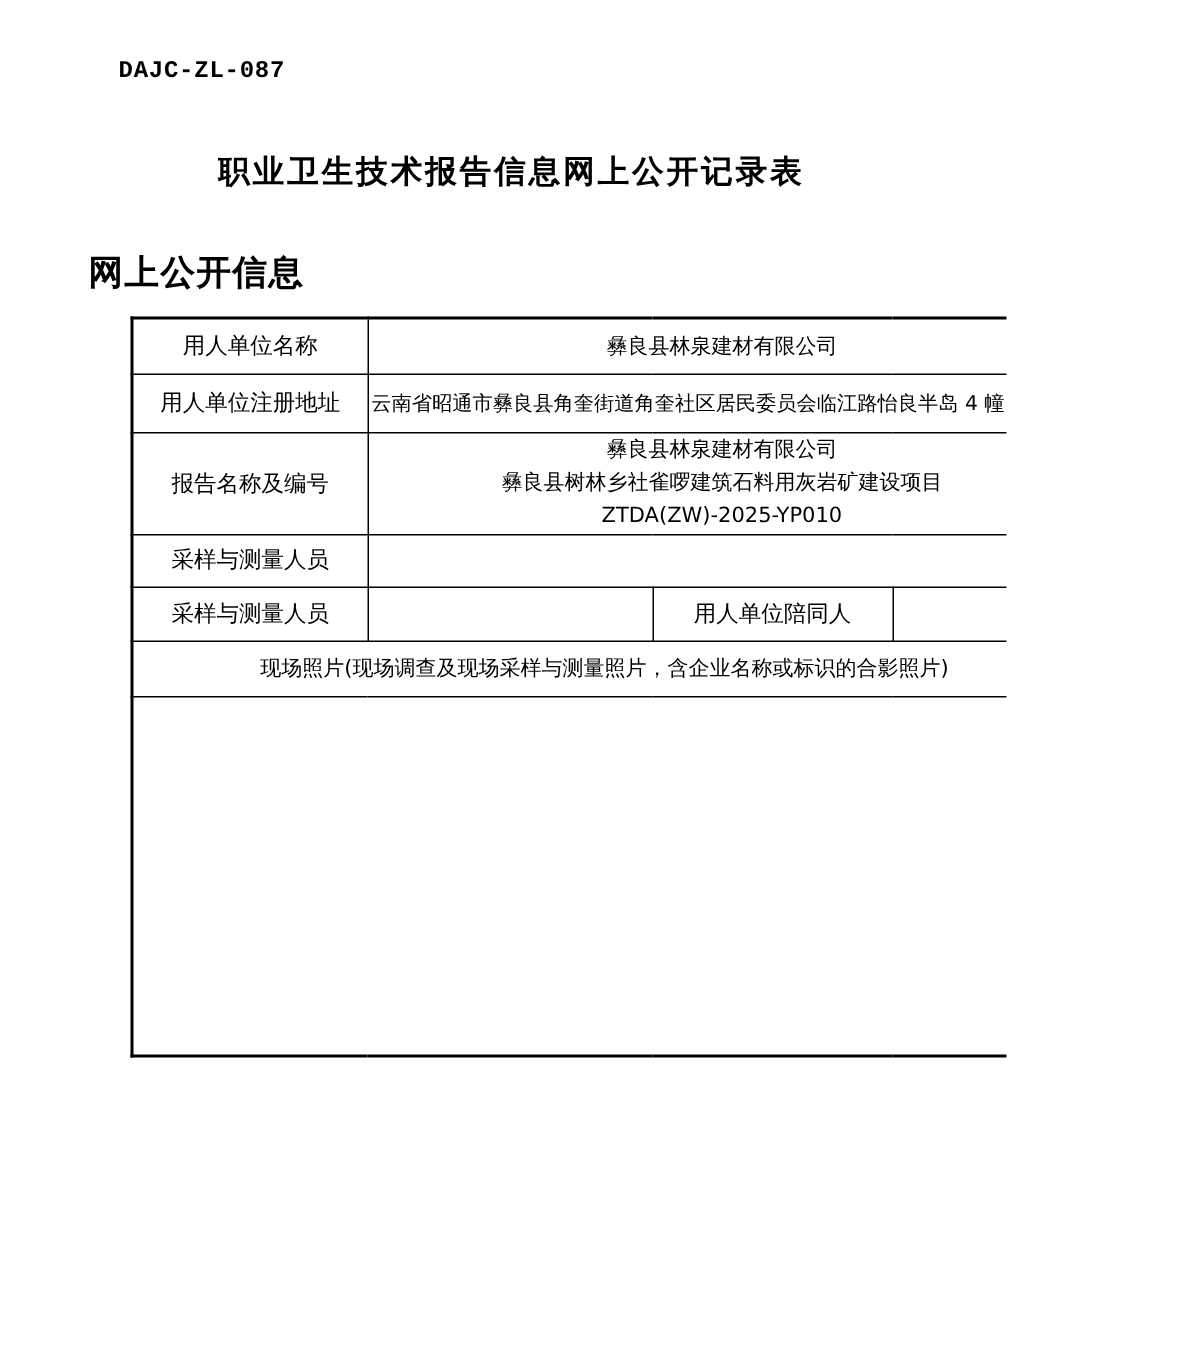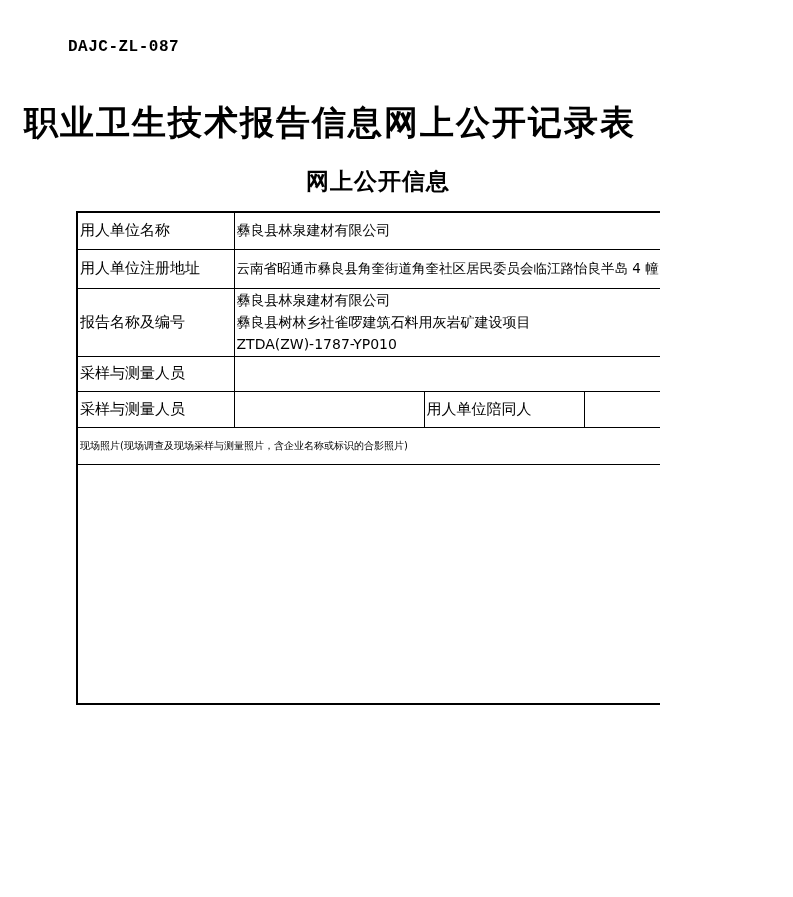--- a/index.html
+++ b/index.html
@@ -8,79 +8,80 @@
     background: #ffffff;
   }
   .page {
     position: relative;
     width: 660px;
     height: 897px;
     background: #ffffff;
     font-family: "DejaVu Sans", sans-serif;
     color: #000000;
     overflow: hidden;
+    margin-left: 11px;
   }
   .doc-code {
     position: absolute;
     left: 68px;
     top: 38px;
     font-family: "Liberation Mono", "DejaVu Sans Mono", monospace;
     font-weight: bold;
     font-size: 16px;
     letter-spacing: 0.5px;
   }
   .doc-title {
     position: absolute;
     left: 0;
     top: 100px;
     width: 100%;
     text-align: center;
-    font-size: 34px;
+    font-size: 21px;
     font-weight: bold;
     letter-spacing: 2px;
   }
   .doc-subtitle {
     position: absolute;
     left: 0;
     top: 166px;
     width: 100%;
-    text-align: center;
+    text-align: left;
     font-size: 23px;
     font-weight: bold;
     letter-spacing: 1px;
     padding-left: 48px;
   }
   table.form {
     position: absolute;
     left: 76px;
     top: 211px;
     width: 630px;
     border-collapse: collapse;
     table-layout: fixed;
     font-size: 14px;
     border: 2px solid #000;
   }
   table.form td {
     border: 1px solid #000;
-    text-align: left;
+    text-align: center;
     vertical-align: middle;
     padding: 0 2px;
     overflow: hidden;
     white-space: nowrap;
   }
   td.label-cell { font-size: 15px; }
   td.multiline {
     line-height: 22px;
     white-space: normal;
   }
   td.addr { font-size: 13.5px; letter-spacing: 0; padding: 0; }
   td.caption-cell {
     text-align: left;
     padding: 0;
-    font-size: 10px;
+    font-size: 14px;
   }
   td.photo-area { height: 238px; }
   tr.r-37 { height: 37px; }
   tr.r-39 { height: 39px; }
   tr.r-68 { height: 68px; }
   tr.r-36 { height: 36px; }
   tr.r-35 { height: 35px; }
 </style>
 </head>
 <body>
@@ -107,21 +108,21 @@
       </tr>
       <tr class="r-39">
         <td class="label-cell">用人单位注册地址</td>
         <td colspan="3" class="addr">云南省昭通市彝良县角奎街道角奎社区居民委员会临江路怡良半岛 4 幢 2401 号</td>
       </tr>
       <tr class="r-68">
         <td class="label-cell">报告名称及编号</td>
         <td colspan="3" class="multiline">
           <div>彝良县林泉建材有限公司</div>
           <div>彝良县树林乡社雀啰建筑石料用灰岩矿建设项目</div>
-          <div>ZTDA(ZW)-1787-YP010</div>
+          <div>ZTDA(ZW)-2025-YP010</div>
         </td>
       </tr>
       <tr class="r-35">
         <td class="label-cell">采样与测量人员</td>
         <td colspan="3"></td>
       </tr>
       <tr class="r-36">
         <td class="label-cell">采样与测量人员</td>
         <td></td>
         <td class="label-cell">用人单位陪同人</td>

